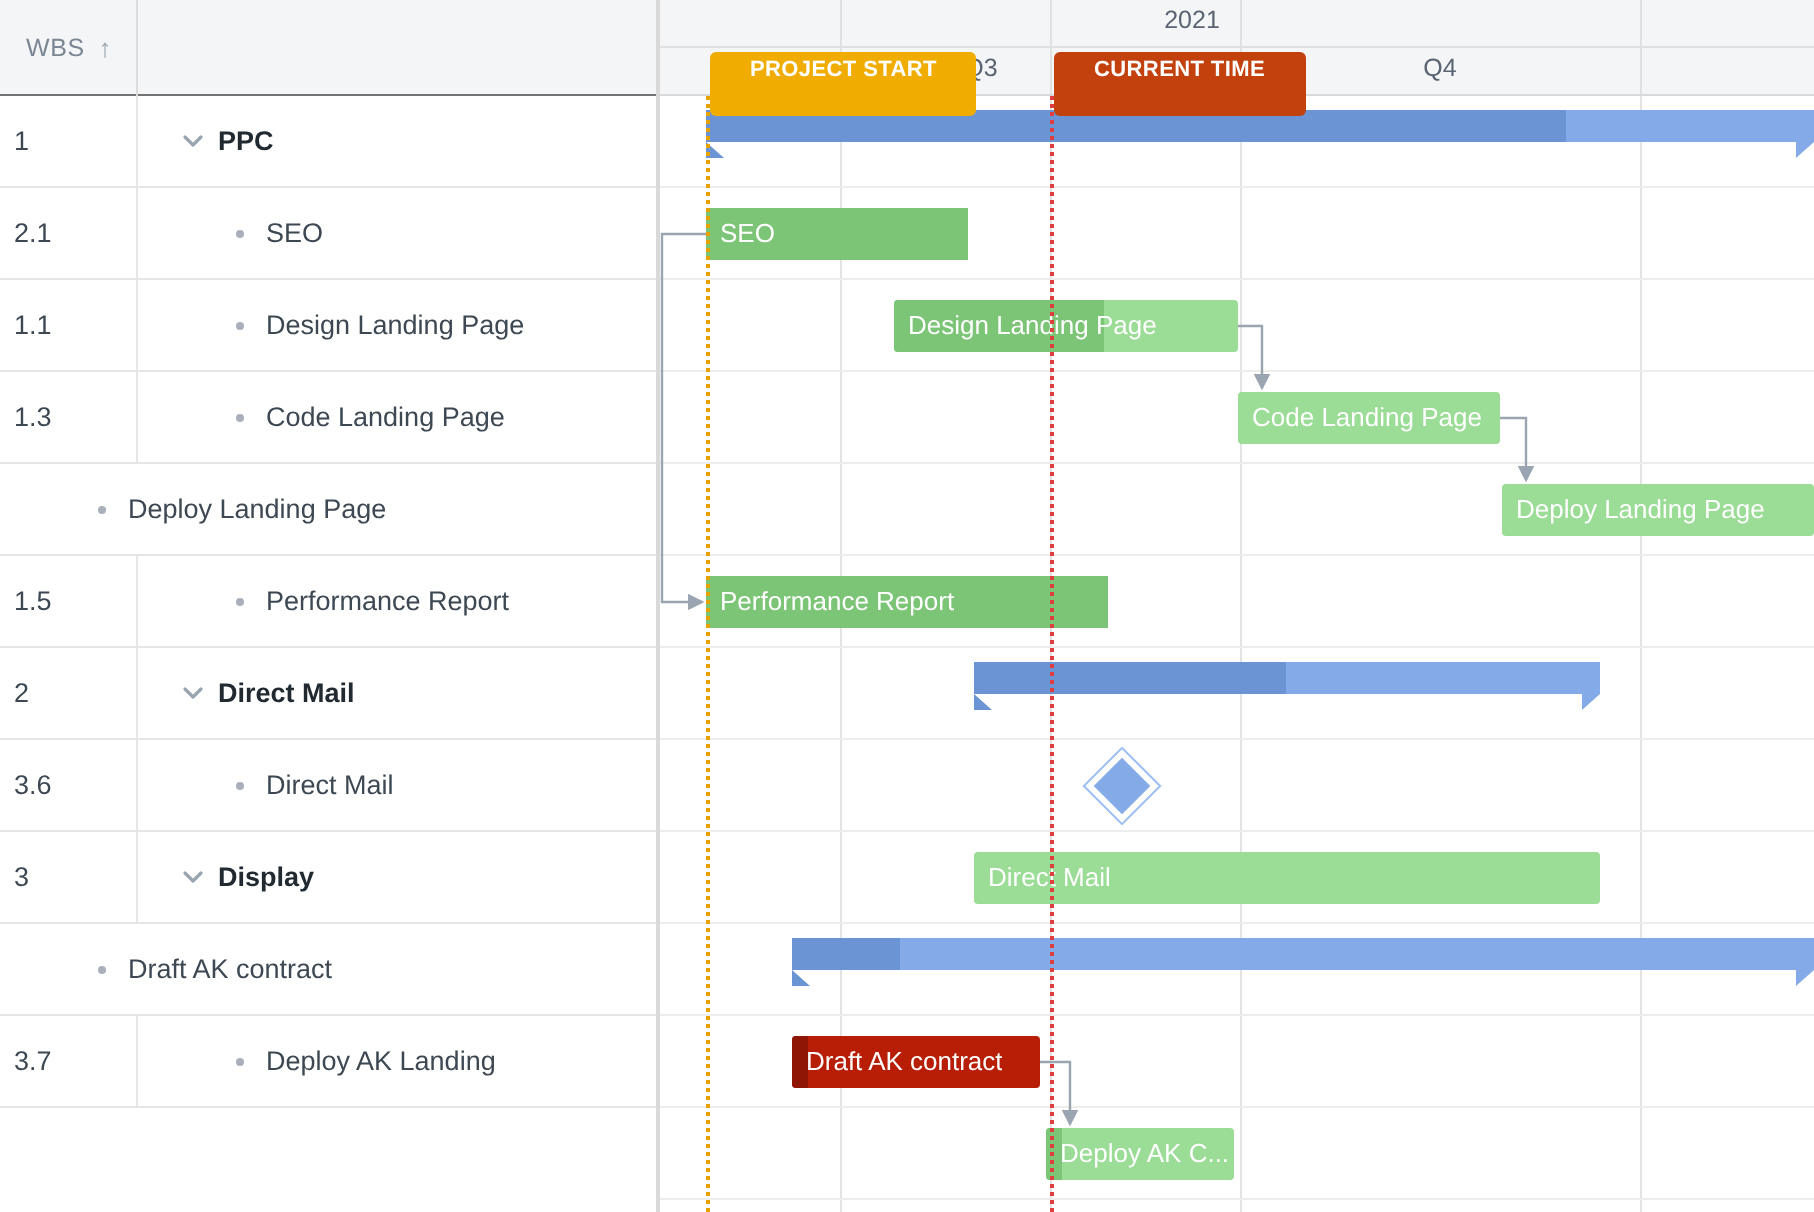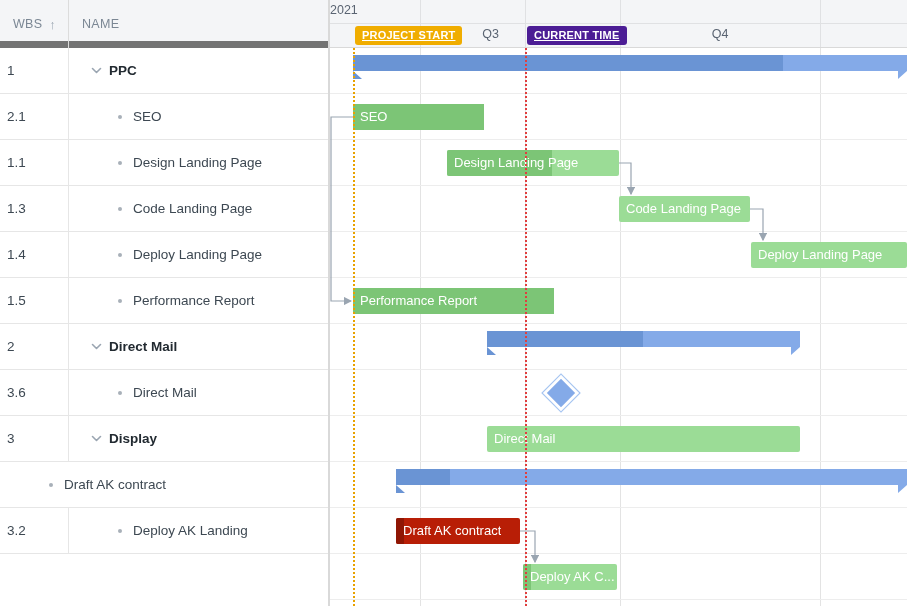--- a/index.html
+++ b/index.html
@@ -25,21 +25,21 @@
     width: 330px;
     height: 606px;
     flex: 0 0 330px;
     background: #ffffff;
     border-right: 2px solid #d9d9d9;
   }
   #grid-header {
     position: relative;
     height: 48px;
     background: #f4f5f7;
-    border-bottom: 7px solid #737373;
+    border-bottom: 1px solid #737373;
     display: flex;
     align-items: flex-start;
   }
   .hcell {
     height: 48px;
     display: flex;
     align-items: center;
     font-size: 12.5px;
     color: #7b8794;
     letter-spacing: .3px;
@@ -129,21 +129,22 @@
     position: relative;
     height: 24px;
     border-bottom: 1px solid #e0e1e3;
   }
   #tl-header-bot { position: relative; height: 23px; }
   .year-label {
     position: absolute;
     top: 3px;
     font-size: 12.5px;
     color: #5a6472;
-    text-align: left;
+    text-align: center;
+    margin-left: 21px;
   }
   .q-label {
     position: absolute;
     top: 3px;
     font-size: 12.5px;
     color: #5a6472;
     text-align: center;
   }
   .hdr-vline {
     position: absolute;
@@ -175,34 +176,33 @@
     position: absolute;
     top: 0; bottom: 0;
     width: 0;
     border-left: 2px dotted #e8a200;
     z-index: 6;
   }
   .marker-line.current { border-left-color: #e03e3e; }
   .marker-badge {
     position: absolute;
     top: 26px;
-    height: 19px;
+    height: 32px;
     line-height: 19px;
-    padding: 0 7px;
+    padding: 0 20px;
     border-radius: 3px;
     color: #ffffff;
     font-size: 11px;
     font-weight: bold;
     letter-spacing: .2px;
     white-space: nowrap;
     z-index: 9;
-    text-decoration: underline;
   }
   .marker-badge.start { background: #f0ad00; }
-  .marker-badge.current { background: #4c1d95; }
+  .marker-badge.current { background: #c2410c; }
 
   
   .bar {
     position: absolute;
     height: 26px;
     border-radius: 2px;
     overflow: visible;
     z-index: 4;
   }
   .bar .fill-base {
@@ -264,23 +264,20 @@
 
 <div id="app">
 
   <div id="grid">
 
     <div id="grid-header">
       <div class="hcell hcell-wbs">
         <span>WBS</span>
         <span class="sort-arrow">↑</span>
       </div>
-      <div class="hcell hcell-name">
-        <span>NAME</span>
-      </div>
     </div>
 
     <div id="grid-rows">
         <div class="row summary">
           <div class="cell-wbs">
             <span>1</span>
           </div>
           <div class="cell-name">
             <span class="twisty">
               <svg width="11" height="11" viewBox="0 0 11 11">
@@ -317,23 +314,20 @@
             <span>1.3</span>
           </div>
           <div class="cell-name">
             <span class="bullet">
               <i></i>
             </span>
             <span class="task-label">Code Landing Page</span>
           </div>
         </div>
         <div class="row">
-          <div class="cell-wbs">
-            <span>1.4</span>
-          </div>
           <div class="cell-name">
             <span class="bullet">
               <i></i>
             </span>
             <span class="task-label">Deploy Landing Page</span>
           </div>
         </div>
         <div class="row">
           <div class="cell-wbs">
             <span>1.5</span>
@@ -385,21 +379,21 @@
         <div class="row">
           <div class="cell-name">
             <span class="bullet">
               <i></i>
             </span>
             <span class="task-label">Draft AK contract</span>
           </div>
         </div>
         <div class="row">
           <div class="cell-wbs">
-            <span>3.2</span>
+            <span>3.7</span>
           </div>
           <div class="cell-name">
             <span class="bullet">
               <i></i>
             </span>
             <span class="task-label">Deploy AK Landing</span>
           </div>
         </div>
       </div>
   </div>

